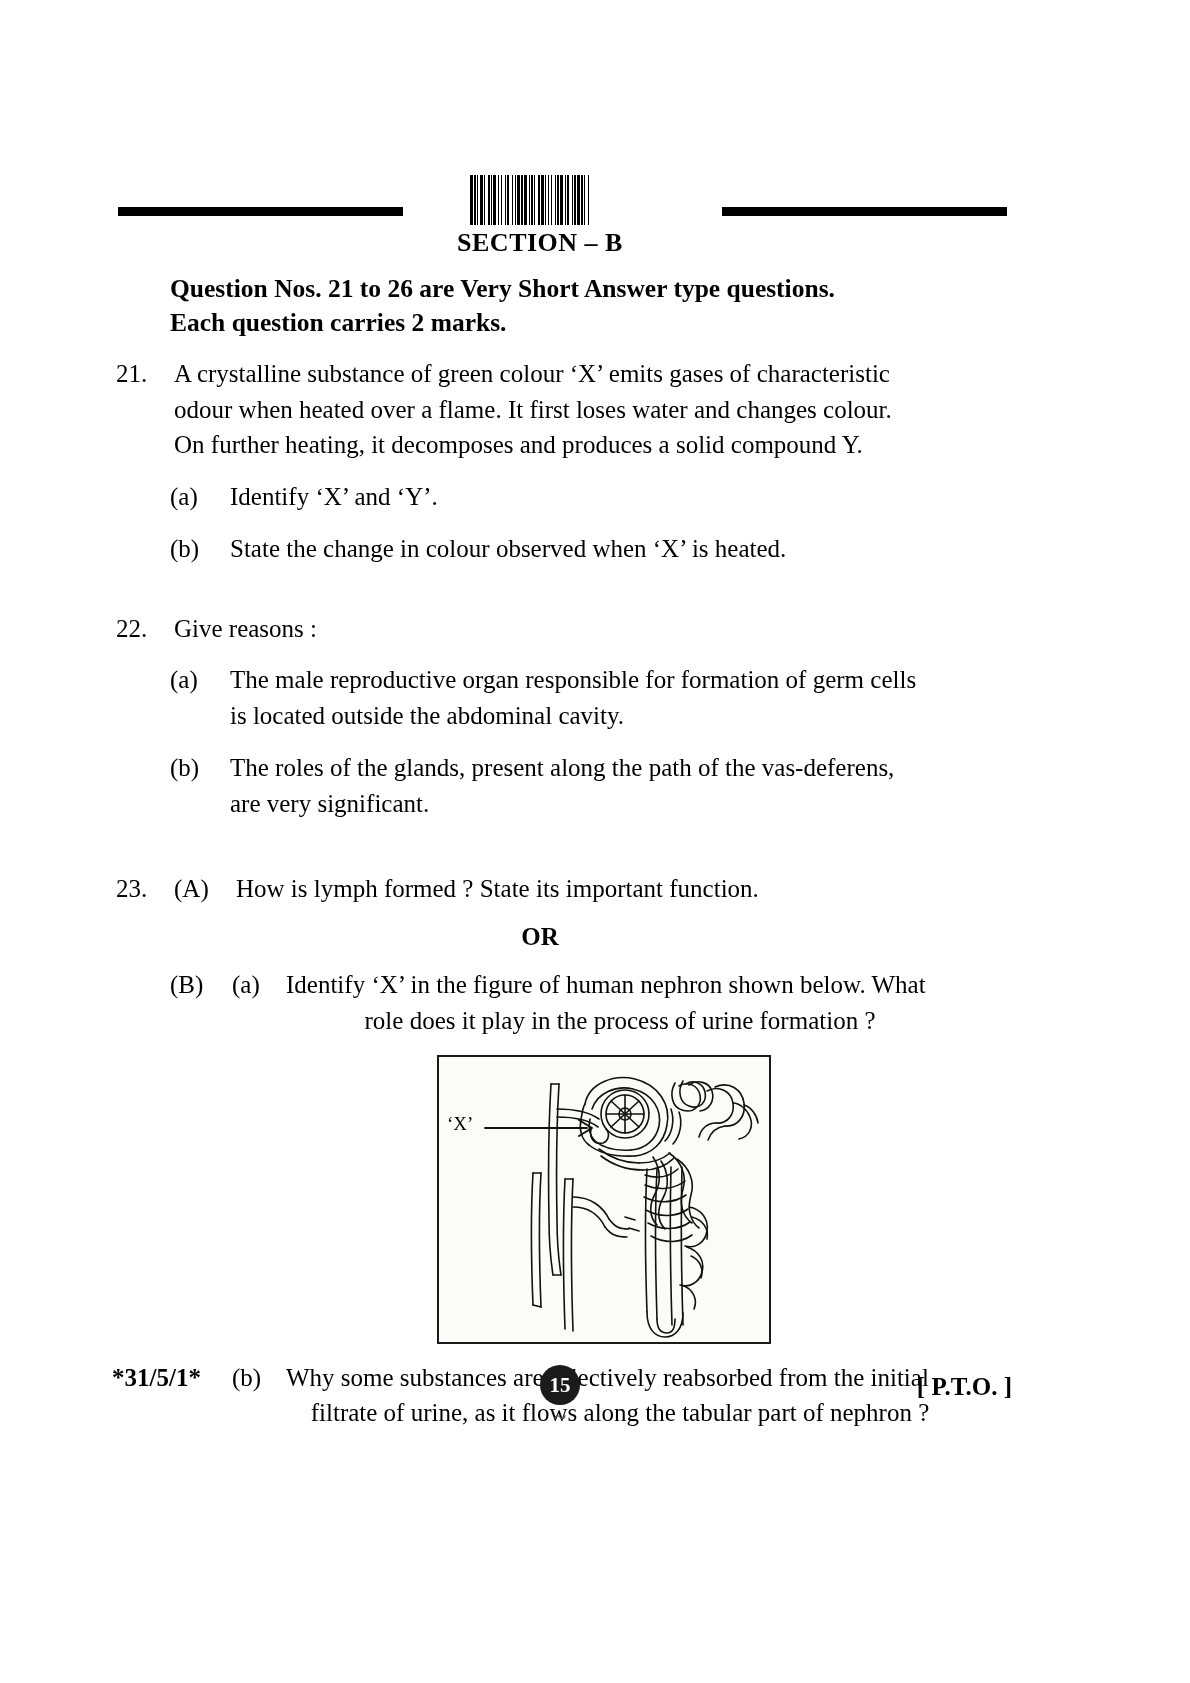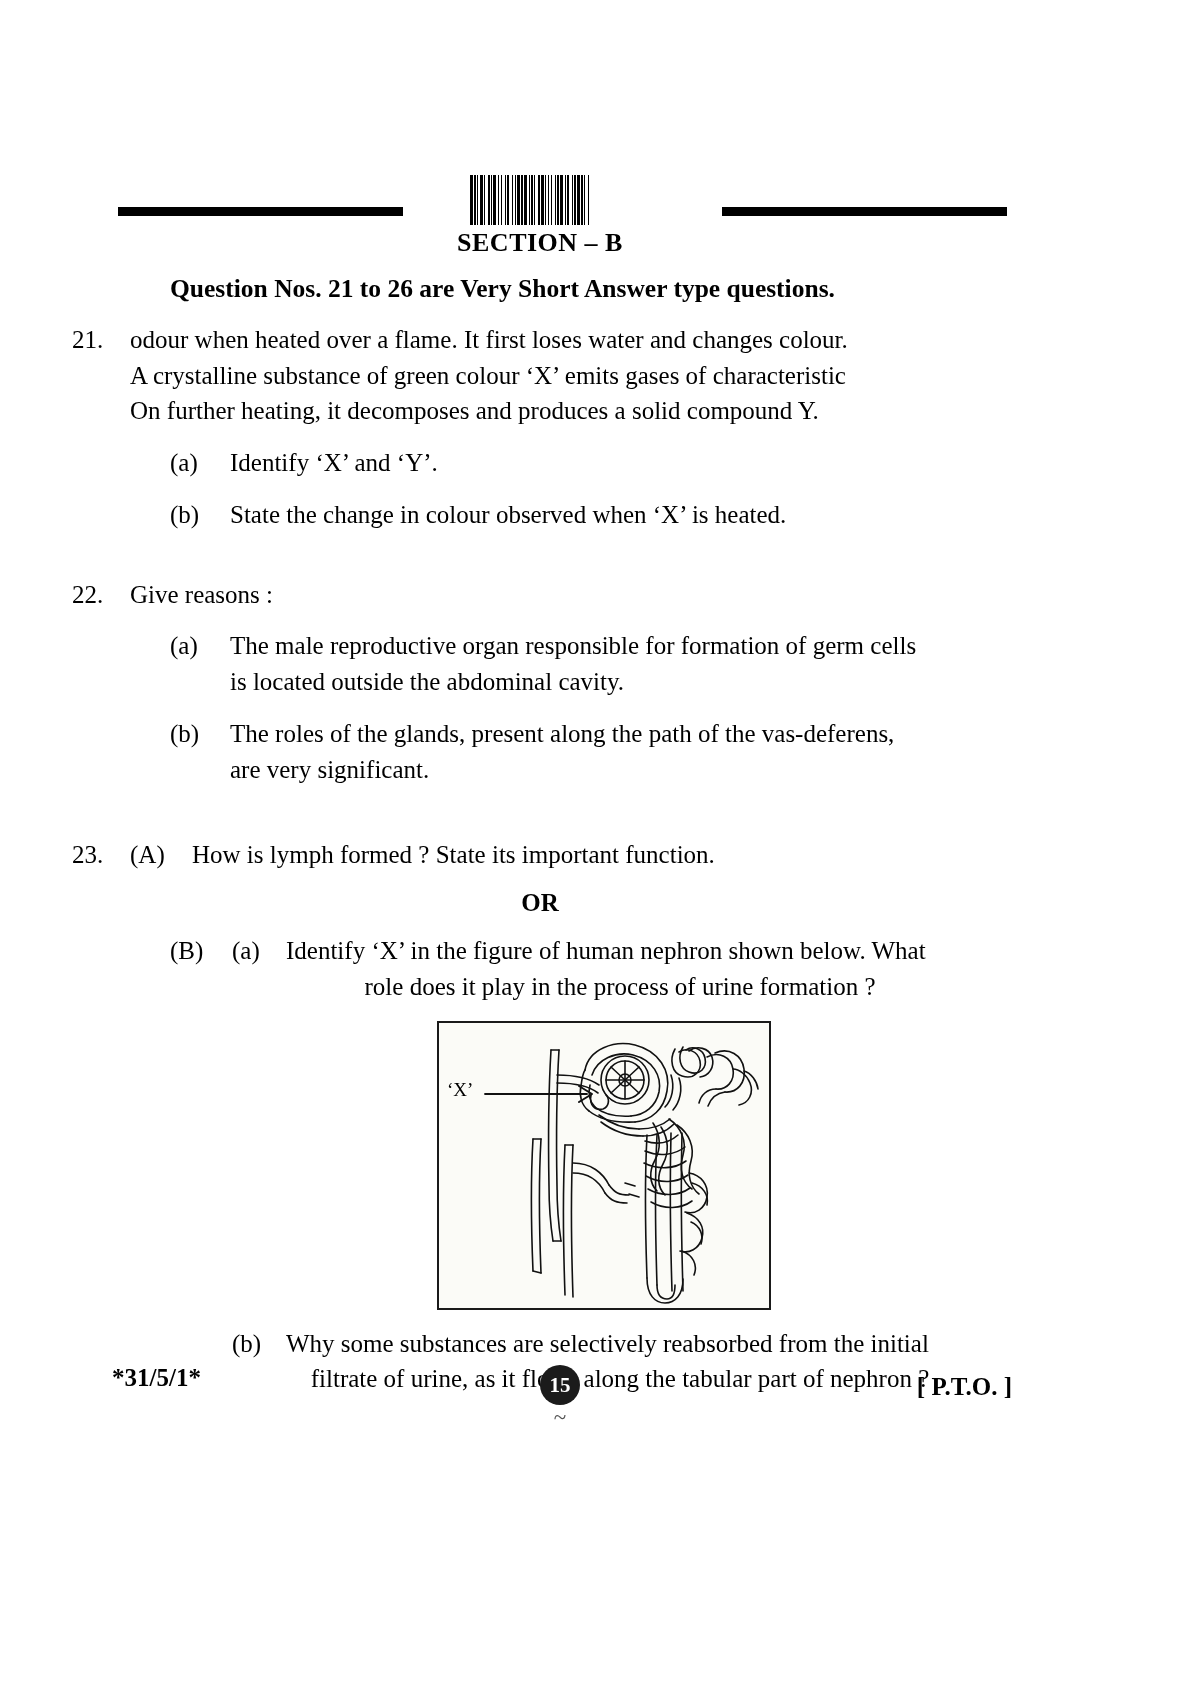--- a/index.html
+++ b/index.html
@@ -95,21 +95,21 @@
 
   .qrow {
     display: flex;
     align-items: flex-start;
     padding-right: 236px;
   }
   .qnum {
     width: 58px;
     flex: 0 0 58px;
     text-align: left;
-    padding-left: 72px;
+    padding-left: 116px;
     font-size: 25px;
     line-height: 1.43;
   }
   .qbody {
     flex: 1 1 auto;
     font-size: 25px;
     line-height: 1.43;
     text-align: justify;
     text-justify: inter-word;
   }
@@ -326,29 +326,30 @@
       </div>
     <div class="rule-right"></div>
   </div>
 
   <div class="section-title">SECTION – B</div>
 
   <div class="content">
 
     <div class="instructions">
       <div>Question Nos. 21 to 26 are Very Short Answer type questions.</div>
+      <div class="ln2">Each question carries 2 marks.</div>
     </div>
 
     <div class="gap-sm"></div>
 
     <div class="qrow">
       <div class="qnum">21.</div>
       <div class="qbody">
+        <div>A crystalline substance of green colour ‘X’ emits gases of characteristic</div>
         <div>odour when heated over a flame. It first loses water and changes colour.</div>
-        <div>A crystalline substance of green colour ‘X’ emits gases of characteristic</div>
         <div class="last">On further heating, it decomposes and produces a solid compound Y.</div>
       </div>
     </div>
 
     <div class="gap-sm"></div>
 
     <div class="subrow">
       <div class="sublab">(a)</div>
       <div class="subtext">
         <div class="last">Identify ‘X’ and ‘Y’.</div>

